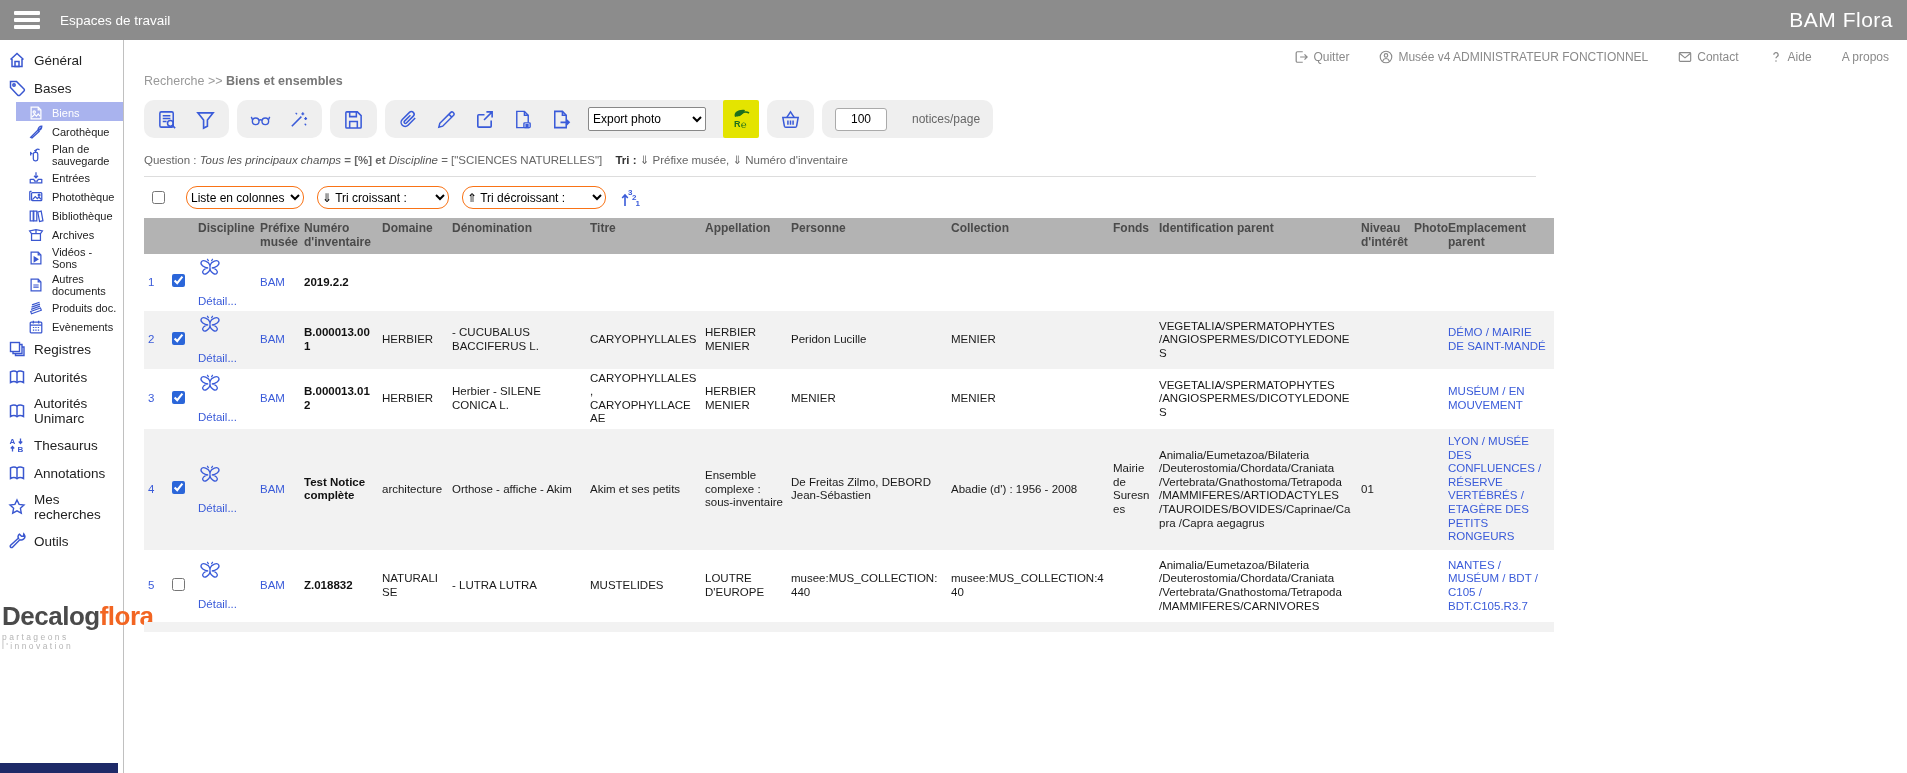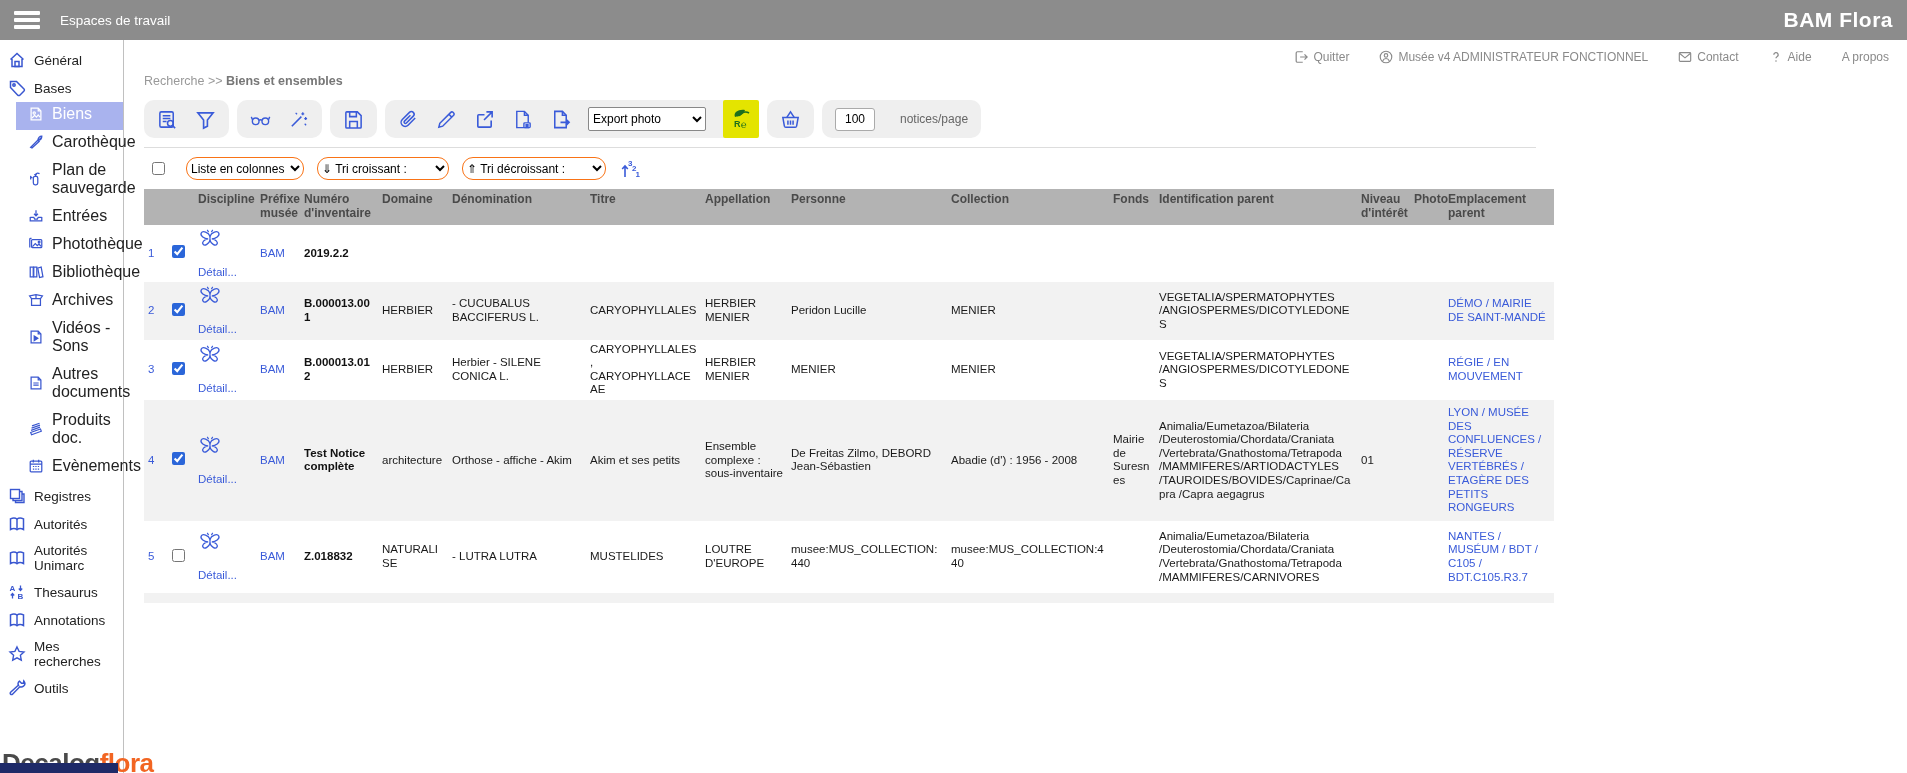--- a/index.html
+++ b/index.html
@@ -6,26 +6,26 @@
   html,body { margin:0; padding:0; }
   body {
     width:1907px; height:773px; overflow:hidden; background:#fff;
     font-family:"Liberation Sans", sans-serif; color:#222; font-size:12px;
   }
   
   .topbar { height:40px; background:#8c8c8c; display:flex; align-items:center; padding:0 14px; }
   .burger { width:26px; height:18px; display:flex; flex-direction:column; justify-content:space-between; cursor:pointer; }
   .burger span { display:block; height:4px; background:#fff; border-radius:1px; }
   .topbar-title { color:#fff; font-size:13.5px; margin-left:20px; }
-  .brand { margin-left:auto; color:#fff; font-size:21px; font-weight:bold; letter-spacing:.5px;text-align:center; }
+  .brand { margin-left:auto; color:#fff; font-size:21px; font-weight:normal; letter-spacing:.5px;text-align:center; }
   
   .layout { display:flex; height:733px; }
   .sidebar { width:124px; border-right:1px solid #c0c0c0; padding-top:6px; position:relative; flex:none; }
   .side-item { display:flex; align-items:center; gap:8px; padding:5px 4px 5px 8px; font-size:13.5px; color:#222; cursor:pointer; }
-  .side-item.sub { padding-left:28px; font-size:16px; padding-top:3px; padding-bottom:7px; }
+  .side-item.sub { padding-left:28px; font-size:11px; padding-top:3px; padding-bottom:0; }
   .side-item.selected { background:#a9b3ee; color:#fff; margin-left:16px; padding-left:12px; }
   .sicon { width:18px; height:18px; color:#3a57d0; flex:none; display:flex; align-items:center; justify-content:center; }
   .side-item.sub .sicon { width:16px; height:16px; }
   .side-item.selected .sicon { color:#fff; }
   .sicon svg { width:100%; height:100%; }
   .logo { margin-top:48px; padding-left:2px; line-height:1; }
   .logo-main { font-size:26px; font-weight:bold; letter-spacing:-.5px; }
   .logo-d { color:#4a4a4a; }
   .logo-f { color:#f26522; }
   .logo-tag { font-size:8.5px; color:#b5b5b5; letter-spacing:2.4px; margin-top:4px; }
@@ -38,21 +38,21 @@
   .crumb { margin:10px 0 0 20px; font-size:12.5px; color:#999; }
   .crumb b { color:#777; }
   
   .toolbar { display:flex; align-items:center; gap:8px; margin:12px 0 0 20px; }
   .tgroup { background:#efefef; border-radius:10px; height:38px; padding:0 13px; display:flex; align-items:center; gap:17px; }
   .ticon { width:21px; height:21px; color:#3a5bd9; cursor:pointer; display:flex; align-items:center; justify-content:center; }
   .ticon svg { width:100%; height:100%; }
   .export-select { height:24px; font-size:12px; border:1px solid #888; border-radius:2px; background:#fff; min-width:118px; font-family:"Liberation Sans",sans-serif; }
   .yellowbox { width:36px; height:38px; background:#e4e400; display:flex; align-items:center; justify-content:center; cursor:pointer; border-radius:2px; margin-right:-13px; }
   .yellowbox svg { width:24px; height:24px; }
-  .pg-input { width:40px; height:23px; border:1px solid #aaa; border-radius:3px; text-align:center; font-size:12px; font-family:"Liberation Sans",sans-serif; }
+  .pg-input { width:52px; height:23px; border:1px solid #aaa; border-radius:3px; text-align:center; font-size:12px; font-family:"Liberation Sans",sans-serif; }
   .pg-label { color:#666; font-size:12px; margin-left:8px; }
   
   .queryline { margin:15px 0 0 20px; font-size:11.5px; color:#666; }
   .queryline i { color:#555; }
   .queryline .tri { font-weight:bold; color:#333; margin-left:10px; }
   
   .controls { margin:9px 0 0 20px; width:1392px; border-top:1px solid #ddd; padding:9px 0 7px 4px; display:flex; align-items:center; gap:13px; }
   .controls input[type=checkbox] { width:13px; height:13px; accent-color:#2b66d9; margin:0 8px 0 4px; }
   .csel { height:23px; font-size:12px; border:1px solid #f97316; border-radius:11px; background:#fff; font-family:"Liberation Sans",sans-serif; }
   .sort321 { width:22px; height:22px; color:#3a5bd9; cursor:pointer; }
@@ -422,20 +422,30 @@
               <path d="M7 9 L11 3 L15 9 M8.3 12 v4.5 M11 12 v4.5 M13.7 12 v4.5"></path>
             </svg>
         </span>
       </div>
       <div class="tgroup">
         <input class="pg-input" value="100" style="">
         <span class="pg-label">notices/page</span>
       </div>
     </div>
 
+    <div class="queryline">
+      <span>Question :</span>
+      <i>Tous les principaux champs</i>
+      <b>= [%]</b>
+      <b>et</b>
+      <i>Discipline</i>
+      <span>= ["SCIENCES NATURELLES"]</span>
+      <span class="tri">Tri :</span>
+      <span>⇓ Préfixe musée,  ⇓ Numéro d'inventaire</span>
+    </div>
 
     <div class="controls">
       <input type="checkbox" style="">
       <select class="csel" style="width:118px">
         <option>Liste en colonnes</option>
       </select>
       <select class="csel" style="width:132px">
         <option>⇓ Tri croissant :</option>
       </select>
       <select class="csel" style="width:144px">
@@ -567,21 +577,21 @@
     <td>HERBIER</td>
     <td>Herbier - SILENE CONICA L.</td>
     <td>CARYOPHYLLALES, CARYOPHYLLACEAE</td>
     <td>HERBIER MENIER</td>
     <td>MENIER</td>
     <td>MENIER</td>
     <td></td>
     <td>VEGETALIA/SPERMATOPHYTES /ANGIOSPERMES/DICOTYLEDONES</td>
     <td></td>
     <td></td>
-    <td><span class="c-link">RÉGIE / EN MOUVEMENT</span></td>
+    <td><span class="c-link">MUSÉUM / EN MOUVEMENT</span></td>
   </tr>
             <tr>
     <td><span class="rownum">4</span></td>
     <td><input type="checkbox" checked="" style=""></td>
     <td>
       <span class="cell-disc">
         <span class="butterfly">
           <svg viewBox="0 0 26 24" fill="none" stroke="currentColor" stroke-width="1.4">
             <path d="M13 9 C11.5 4.5 5 2.5 3.5 5.5 C2 8.5 7 11.5 11 11.8 C6.5 12.5 3.8 15.5 5.6 17.8 C7.4 20 11.8 17 13 13.5 C14.2 17 18.6 20 20.4 17.8 C22.2 15.5 19.5 12.5 15 11.8 C19 11.5 24 8.5 22.5 5.5 C21 2.5 14.5 4.5 13 9 Z"></path>
             <path d="M13 8.5 V15 M11.5 4.5 L10 2 M14.5 4.5 L16 2" stroke-width="1.2"></path>

